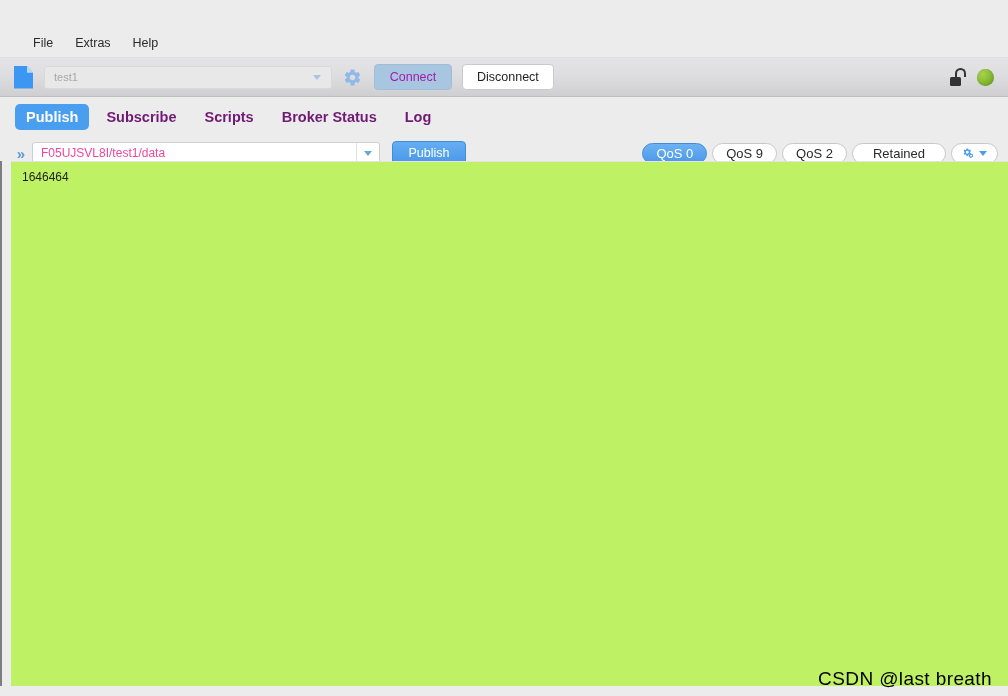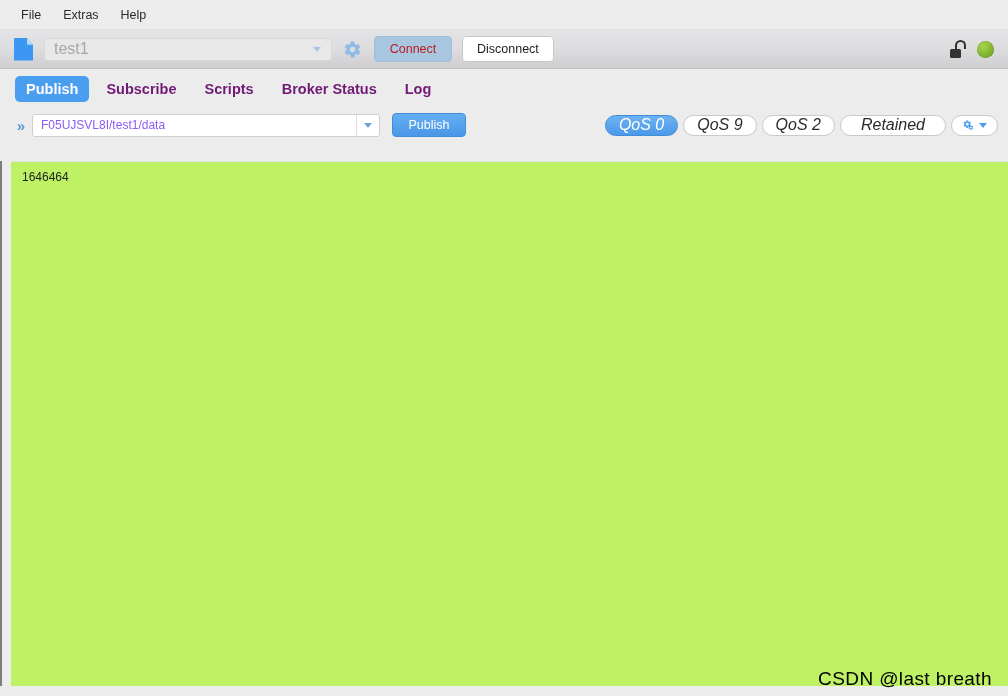--- a/index.html
+++ b/index.html
@@ -15,22 +15,23 @@
     position: relative;
     -webkit-font-smoothing: antialiased;
   }
 
   
   .menubar {
     height: 29px;
     background: #ececec;
     display: flex;
     align-items: center;
-    padding-left: 10px;
-    box-sizing: border-box;
+    padding-left: 22px;
+    box-sizing: border-box;
+    margin-top: 28px;
   }
   .menu-item {
     font-size: 12.5px;
     color: #2b2b2b;
     padding: 3px 11px;
     cursor: default;
     white-space: nowrap;
   }
 
   
@@ -71,21 +72,21 @@
     height: 23px;
     background: #e8e8e8;
     border: 1px solid #d8d8d8;
     border-radius: 3px;
     display: flex;
     align-items: center;
     position: relative;
     box-sizing: border-box;
   }
   .conn-combo .value {
-    font-size: 16px;
+    font-size: 11px;
     color: #a7a7a7;
     padding-left: 9px;
     flex: 1 1 auto;
     overflow: hidden;
     white-space: nowrap;
   }
   .combo-caret {
     width: 0; height: 0;
     border-left: 4.5px solid transparent;
     border-right: 4.5px solid transparent;
@@ -108,21 +109,21 @@
     font-size: 12.5px;
     display: flex;
     align-items: center;
     justify-content: center;
     box-sizing: border-box;
     cursor: default;
     padding: 0 14px;
   }
   .btn-connect {
     background: #a9c6e0;
-    color: #b91c1c;
+    color: #a21caf;
     border: 1px solid #a0bedb;
     min-width: 78px;
   }
   .btn-disconnect {
     background: #ffffff;
     color: #1e1e1e;
     border: 1px solid #c9c9c9;
     min-width: 82px;
     margin-left: 10px;
   }
@@ -209,21 +210,21 @@
     background: #ffffff;
     border: 1px solid #cfcfcf;
     border-radius: 3px;
     display: flex;
     align-items: center;
     box-sizing: border-box;
     margin-left: 2px;
   }
   .topic-combo .value {
     font-size: 12px;
-    color: #8b5cf6;
+    color: #ec4899;
     padding-left: 8px;
     flex: 1 1 auto;
     white-space: nowrap;
     overflow: hidden;
   }
   .topic-combo .divider {
     width: 1px;
     align-self: stretch;
     background: #e0e0e0;
   }
@@ -260,31 +261,30 @@
     right: 10px;
     top: 0;
     height: 100%;
     display: flex;
     align-items: center;
     gap: 5px;
   }
   .pill {
     height: 21px;
     border-radius: 11px;
-    font-size: 16px;
+    font-size: 13px;
     display: flex;
     align-items: center;
     justify-content: center;
     box-sizing: border-box;
     cursor: default;
     padding: 0 13px;
     background: #ffffff;
     border: 1px solid #c8c8c8;
     color: #2a2a2a;
-    font-style: italic;
   }
   .pill.active {
     background: linear-gradient(to bottom, #6cb2f3 0%, #4c98e9 100%);
     border-color: #3f8cd8;
     color: #ffffff;
   }
   .pill.retained { padding: 0 20px; }
   .pill.settings {
     padding: 0 10px;
     gap: 3px;

